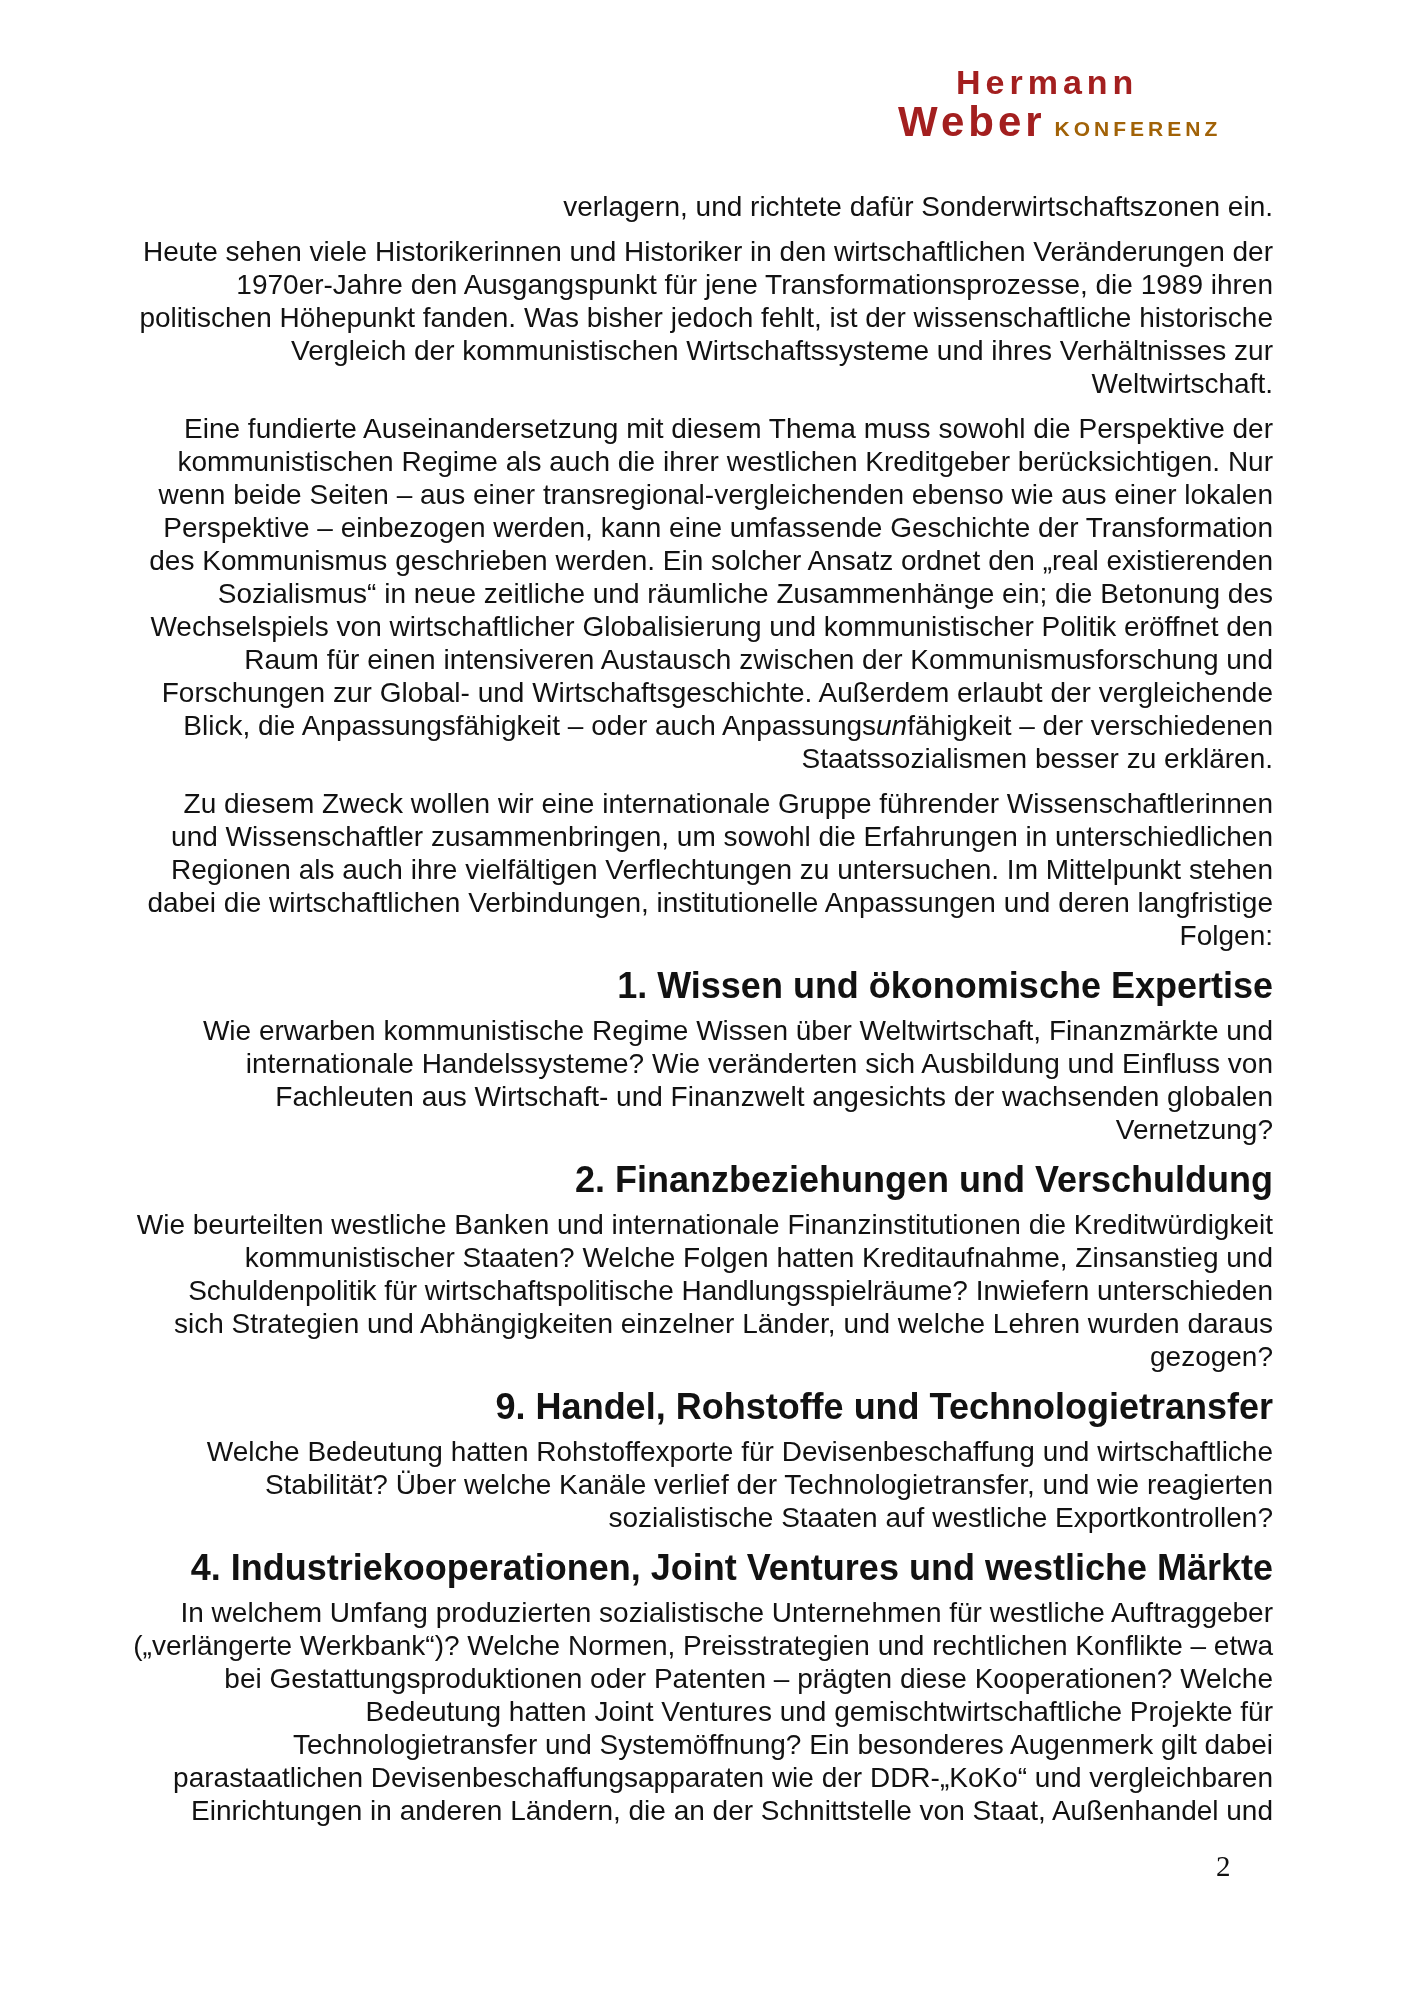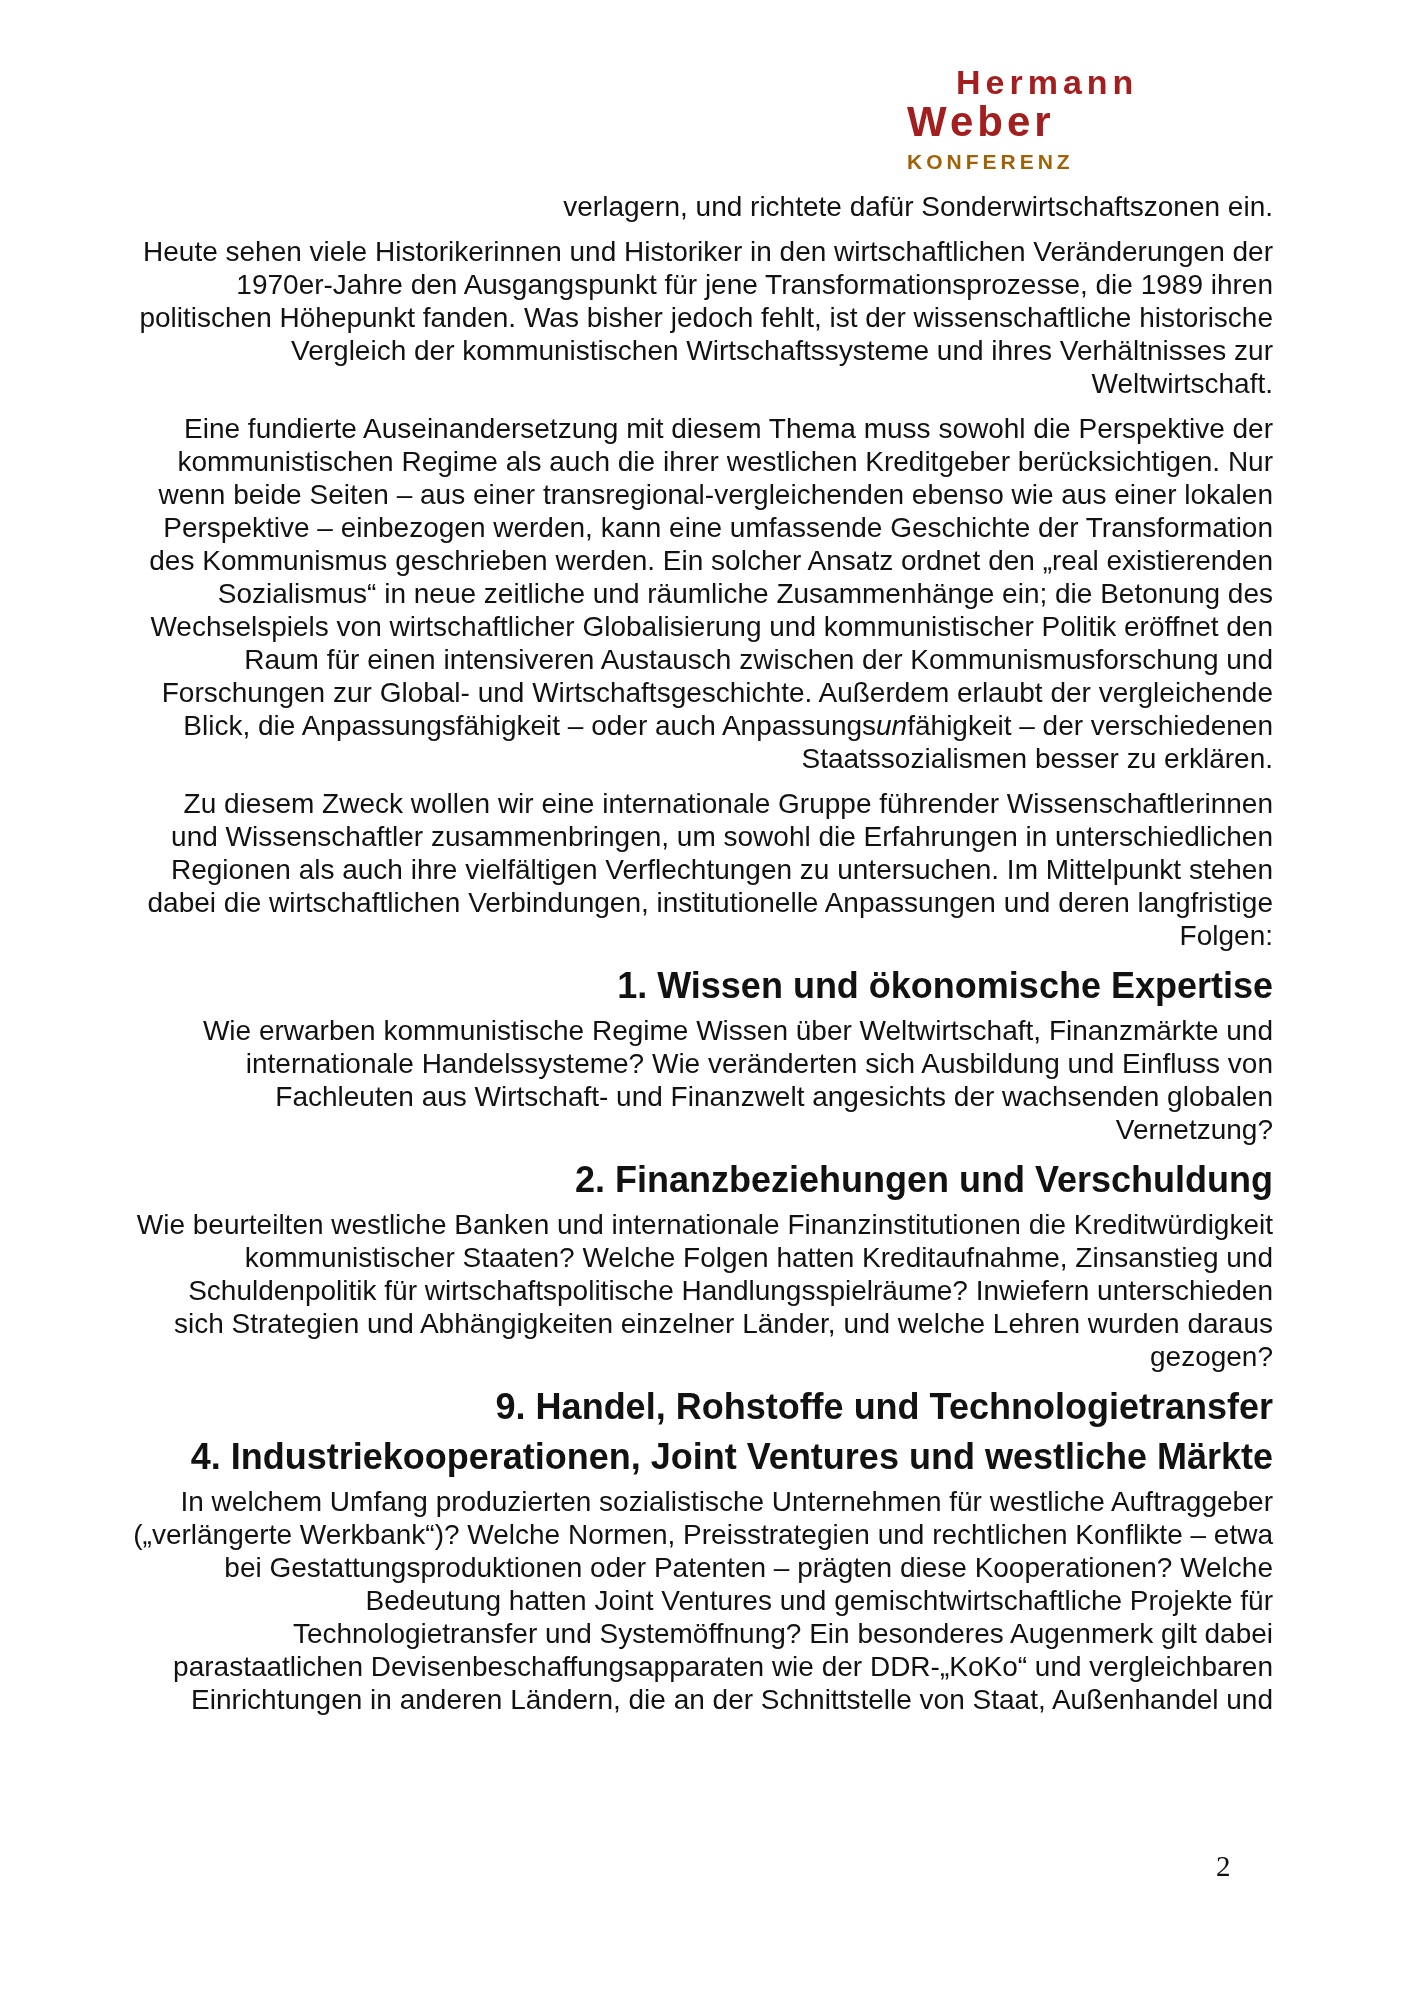--- a/index.html
+++ b/index.html
@@ -29,21 +29,20 @@
     margin-left: 58px;
     font-size: 34px;
     font-weight: bold;
     letter-spacing: 5px;
     line-height: 40px;
   }
   .logo-line2 {
     display: flex;
     align-items: baseline;
     line-height: 40px;
-    flex-direction: column;
   }
   .logo-weber {
     font-size: 42px;
     font-weight: bold;
     letter-spacing: 4px;
   }
   .logo-suffix {
     font-size: 21px;
     font-weight: bold;
     letter-spacing: 4px;
@@ -97,19 +96,20 @@
   <main class="doc-body" id="doc-body">
       <p class="para"><span>verlagern, und richtete dafür Sonderwirtschaftszonen ein.</span></p>
       <p class="para"><span>Heute sehen viele Historikerinnen und Historiker in den wirtschaftlichen Veränderungen der 1970er-Jahre den Ausgangspunkt für jene Transformationsprozesse, die 1989 ihren politischen Höhepunkt fanden. Was bisher jedoch fehlt, ist der wissenschaftliche historische Vergleich der kommunistischen Wirtschaftssysteme und ihres Verhältnisses zur Weltwirtschaft.</span></p>
       <p class="para"><span>Eine fundierte Auseinandersetzung mit diesem Thema muss sowohl die Perspektive der kommunistischen Regime als auch die ihrer westlichen Kreditgeber berücksichtigen. Nur wenn beide Seiten – aus einer transregional-vergleichenden ebenso wie aus einer lokalen Perspektive – einbezogen werden, kann eine umfassende Geschichte der Transformation des Kommunismus geschrieben werden. Ein solcher Ansatz ordnet den „real existierenden Sozialismus“ in neue zeitliche und räumliche Zusammenhänge ein; die Betonung des Wechselspiels von wirtschaftlicher Globalisierung und kommunistischer Politik eröffnet den Raum für einen intensiveren Austausch zwischen der Kommunismusforschung und Forschungen zur Global- und Wirtschaftsgeschichte. Außerdem erlaubt der vergleichende Blick, die Anpassungsfähigkeit – oder auch Anpassungs</span><span class="run-italic">un</span><span>fähigkeit – der verschiedenen Staatssozialismen besser zu erklären.</span></p>
       <p class="para"><span>Zu diesem Zweck wollen wir eine internationale Gruppe führender Wissenschaftlerinnen und Wissenschaftler zusammenbringen, um sowohl die Erfahrungen in unterschiedlichen Regionen als auch ihre vielfältigen Verflechtungen zu untersuchen. Im Mittelpunkt stehen dabei die wirtschaftlichen Verbindungen, institutionelle Anpassungen und deren langfristige Folgen:</span></p>
       <h2 class="heading"><span>1. Wissen und ökonomische Expertise</span></h2>
       <p class="para"><span>Wie erwarben kommunistische Regime Wissen über Weltwirtschaft, Finanzmärkte und internationale Handelssysteme? Wie veränderten sich Ausbildung und Einfluss von Fachleuten aus Wirtschaft- und Finanzwelt angesichts der wachsenden globalen Vernetzung?</span></p>
       <h2 class="heading"><span>2. Finanzbeziehungen und Verschuldung</span></h2>
       <p class="para"><span>Wie beurteilten westliche Banken und internationale Finanzinstitutionen die Kreditwürdigkeit kommunistischer Staaten? Welche Folgen hatten Kreditaufnahme, Zinsanstieg und Schuldenpolitik für wirtschaftspolitische Handlungsspielräume? Inwiefern unterschieden sich Strategien und Abhängigkeiten einzelner Länder, und welche Lehren wurden daraus gezogen?</span></p>
       <h2 class="heading"><span>9. Handel, Rohstoffe und Technologietransfer</span></h2>
+      <p class="para"><span>Welche Bedeutung hatten Rohstoffexporte für Devisenbeschaffung und wirtschaftliche Stabilität? Über welche Kanäle verlief der Technologietransfer, und wie reagierten sozialistische Staaten auf westliche Exportkontrollen?</span></p>
       <h2 class="heading"><span>4. Industriekooperationen, Joint Ventures und westliche Märkte</span></h2>
       <p class="para"><span>In welchem Umfang produzierten sozialistische Unternehmen für westliche Auftraggeber („verlängerte Werkbank“)? Welche Normen, Preisstrategien und rechtlichen Konflikte – etwa bei Gestattungsproduktionen oder Patenten – prägten diese Kooperationen? Welche Bedeutung hatten Joint Ventures und gemischtwirtschaftliche Projekte für Technologietransfer und Systemöffnung? Ein besonderes Augenmerk gilt dabei parastaatlichen Devisenbeschaffungsapparaten wie der DDR-„KoKo“ und vergleichbaren Einrichtungen in anderen Ländern, die an der Schnittstelle von Staat, Außenhandel und</span></p>
     </main>
 
   <div class="page-number">2</div>
 
 </div>
 
 </body></html>

